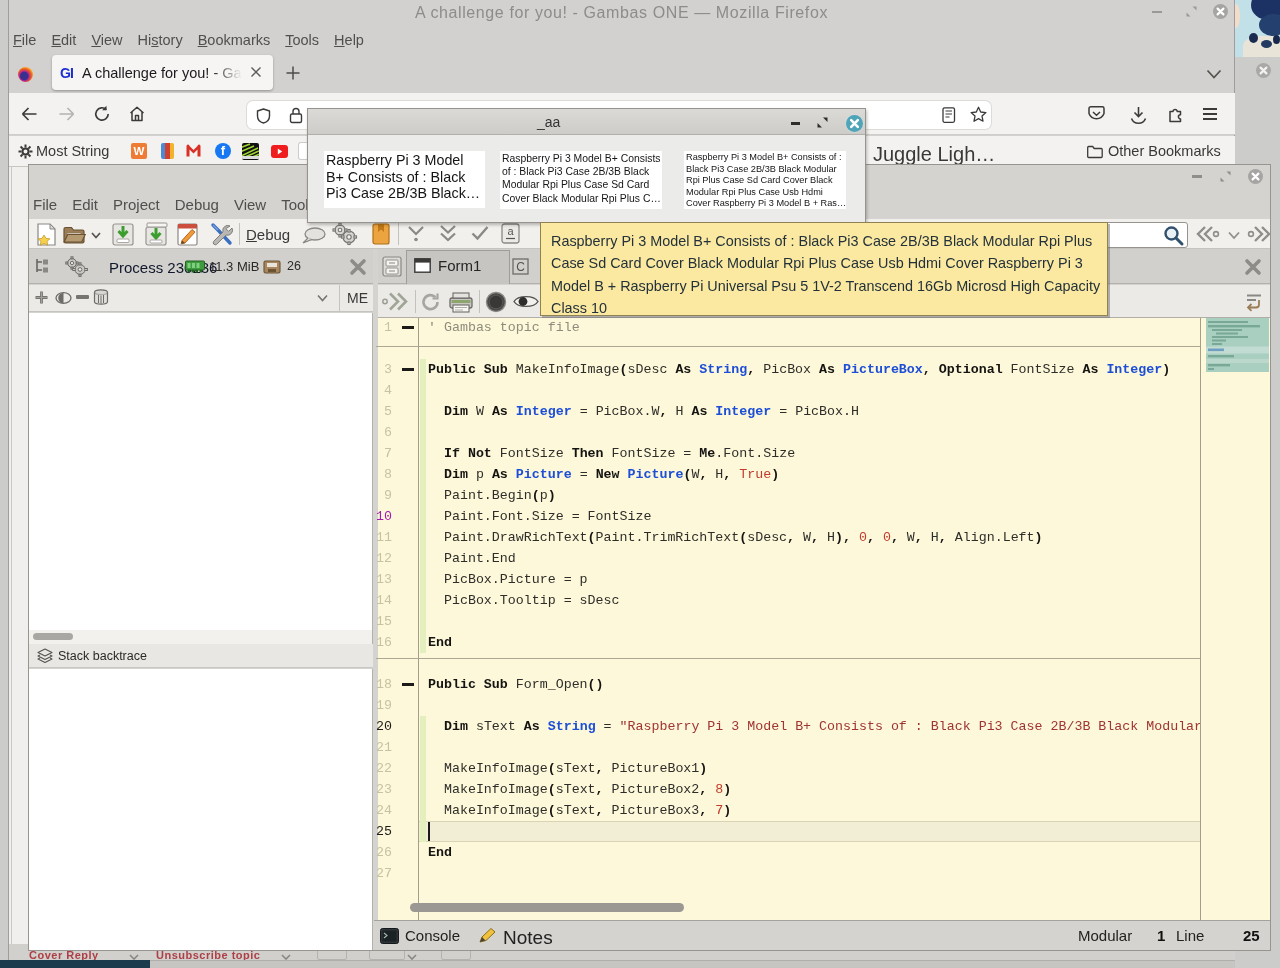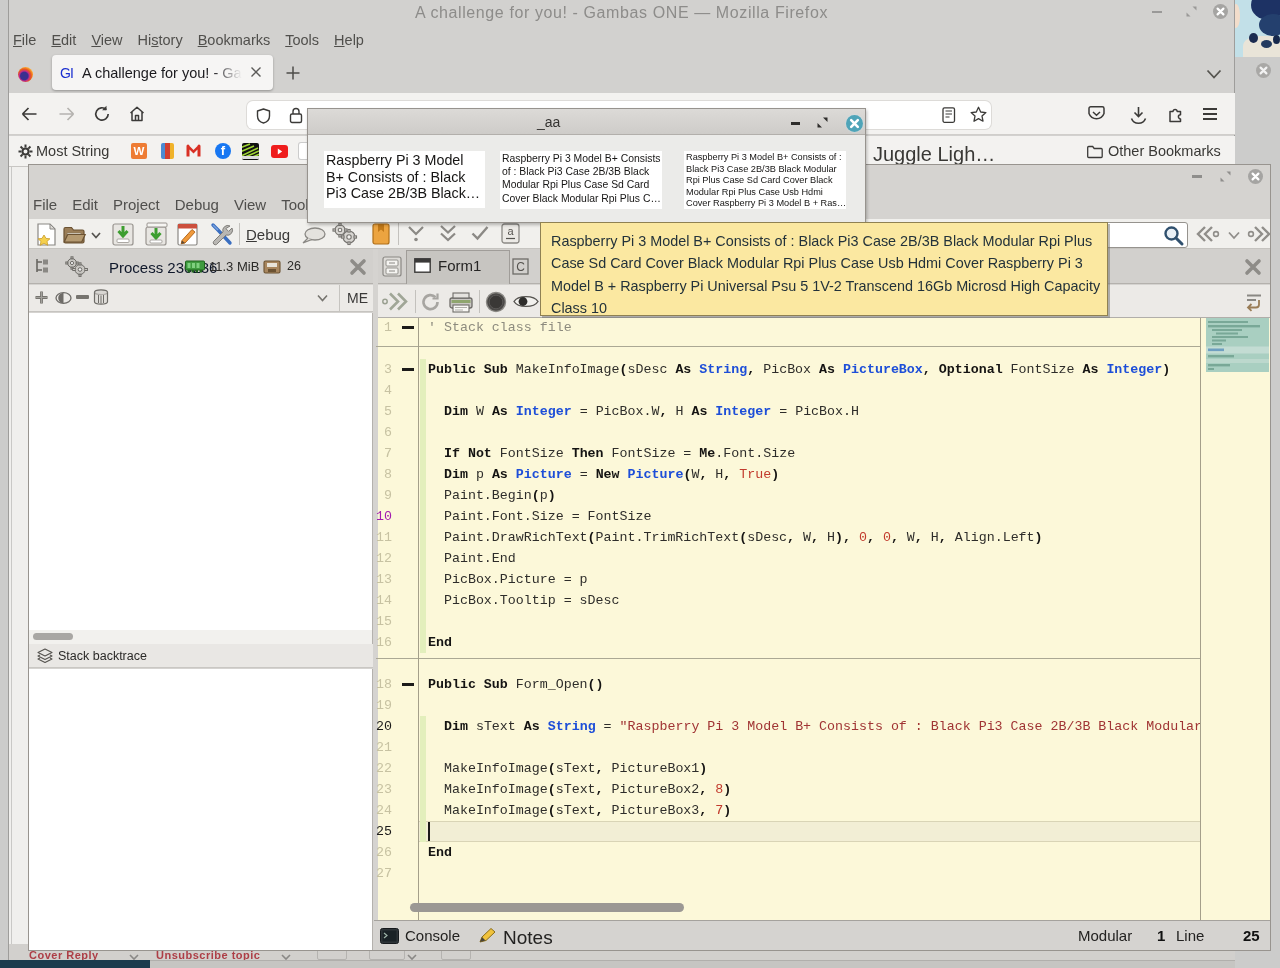--- a/index.html
+++ b/index.html
@@ -42,21 +42,21 @@
       <span><u>E</u>dit</span>
       <span><u>V</u>iew</span>
       <span>Hi<u>s</u>tory</span>
       <span><u>B</u>ookmarks</span>
       <span><u>T</u>ools</span>
       <span><u>H</u>elp</span>
     </div>
 
   <div class="a" style="left:9px;top:67px;width:15px;height:15px;border-radius:50%;background:radial-gradient(circle at 42% 60%,#3a2f8f 0 30%,#c22a8a 40%,#e85b1a 55%,#ffb437 75%,#f0671f 100%)"></div>
   <div class="a" style="left:43px;top:55px;width:221px;height:35px;background:#f6f5f4;border-radius:4px;box-shadow:0 1px 2.5px rgba(0,0,0,.3)"></div>
-  <div class="a" style="left:51px;top:65px;font-size:14px;font-weight:normal;color:#1b2fd0;letter-spacing:-1px">GI</div>
+  <div class="a" style="left:51px;top:65px;font-size:14px;font-weight:bold;color:#1b2fd0;letter-spacing:-1px">GI</div>
   <div class="a" style="left:73px;top:65px;width:160px;height:18px;overflow:hidden;font-size:14.5px;color:#1b1a1e;white-space:nowrap">A challenge for you! - Gam<div class="a" style="right:0;top:0;width:30px;height:18px;background:linear-gradient(90deg,rgba(246,245,244,0),#f6f5f4)"></div></div>
   <svg class="a" style="left:241px;top:66px" width="12" height="12">
       <path d="M1.5 1.5 L10.5 10.5 M10.5 1.5 L1.5 10.5" stroke="#5c5b59" stroke-width="1.4"></path>
     </svg>
   <svg class="a" style="left:277px;top:66px" width="14" height="14">
       <path d="M7 0.5 V13.5 M0.5 7 H13.5" stroke="#4d4c4a" stroke-width="1.5"></path>
     </svg>
   <svg class="a" style="left:1197px;top:69px" width="16" height="11">
       <path d="M1.5 1.5 L8 8.5 L14.5 1.5" stroke="#55544f" stroke-width="1.8" fill="none"></path>
     </svg>
@@ -468,21 +468,21 @@
 19
 <span style="color:#1c1b1a">20</span>
 21
 22
 23
 24
 <span style="color:#1c1b1a">25</span>
 26
 27</pre>
   <div class="a" style="left:399px;top:657px;width:2px;height:19px;background:#1a1a1a"></div>
-  <pre class="a mono" style="left:399px;top:152px;width:772px;height:570px;overflow:hidden;font-size:13.3px;line-height:21px;color:#2e2d2a"><span class="c">' Stack class file</span>
+  <pre class="a mono" style="left:399px;top:152px;width:772px;height:570px;overflow:hidden;font-size:13.3px;line-height:21px;color:#2e2d2a"><span class="c">' Gambas topic file</span>
 
 <span class="k">Public Sub</span> MakeInfoImage<span class="p">(</span>sDesc <span class="k">As</span> <span class="t">String</span><span class="p">,</span> PicBox <span class="k">As</span> <span class="t">PictureBox</span><span class="p">,</span> <span class="k">Optional</span> FontSize <span class="k">As</span> <span class="t">Integer</span><span class="p">)</span>
 
   <span class="k">Dim</span> W <span class="k">As</span> <span class="t">Integer</span> = PicBox.W<span class="p">,</span> H <span class="k">As</span> <span class="t">Integer</span> = PicBox.H
 
   <span class="k">If Not</span> FontSize <span class="k">Then</span> FontSize = <span class="k">Me</span>.Font.Size
   <span class="k">Dim</span> p <span class="k">As</span> <span class="t">Picture</span> = <span class="k">New</span> <span class="t">Picture</span><span class="p">(</span>W<span class="p">,</span> H<span class="p">,</span> <span class="n">True</span><span class="p">)</span>
   Paint.Begin<span class="p">(</span>p<span class="p">)</span>
   Paint.Font.Size = FontSize
   Paint.DrawRichText<span class="p">(</span>Paint.TrimRichText<span class="p">(</span>sDesc<span class="p">,</span> W<span class="p">,</span> H<span class="p">),</span> <span class="n">0</span><span class="p">,</span> <span class="n">0</span><span class="p">,</span> W<span class="p">,</span> H<span class="p">,</span> Align.Left<span class="p">)</span>

